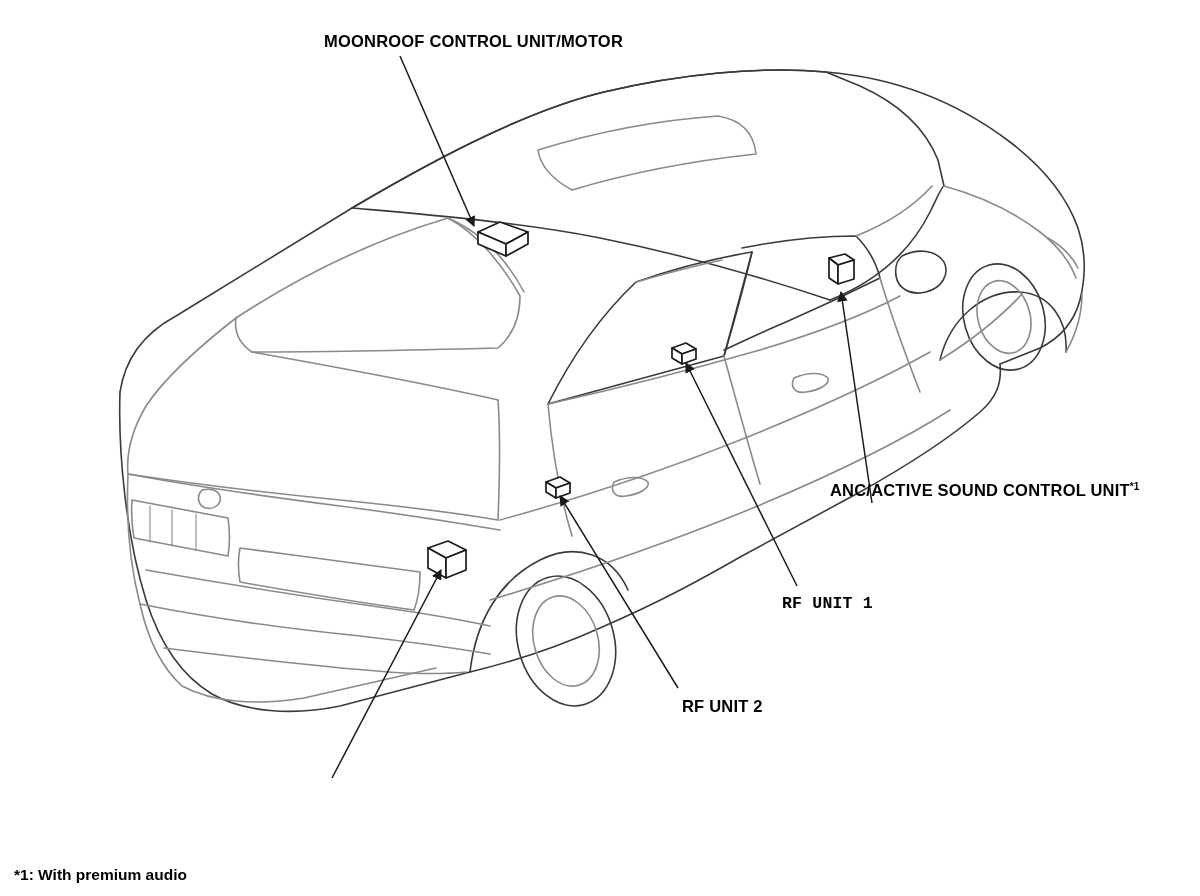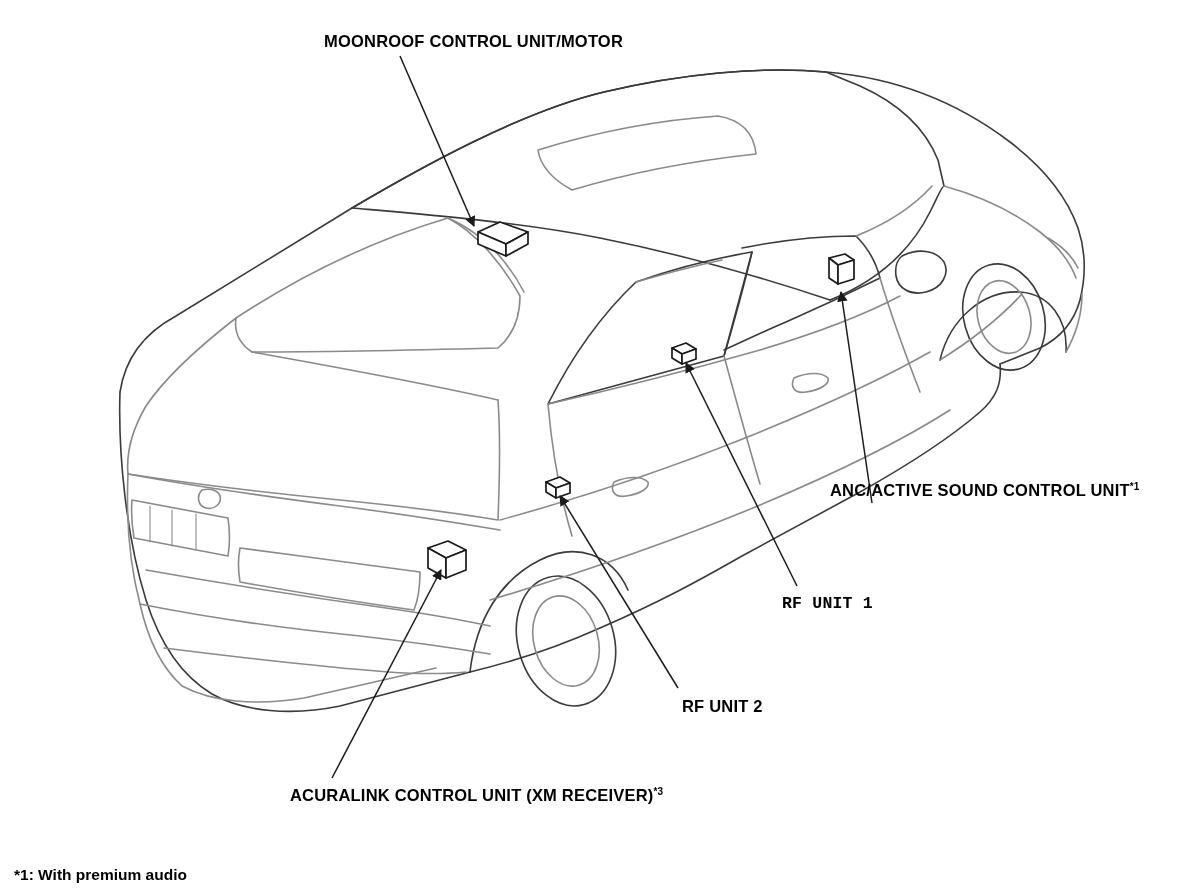--- a/index.html
+++ b/index.html
@@ -282,23 +282,20 @@
 
   <div class="label" id="lbl-rf1">
     <span>RF UNIT 1</span>
   </div>
 
   <div class="label" id="lbl-rf2">
     <span>RF UNIT 2</span>
   </div>
 
   <div class="label" id="lbl-xm">
-    <div>
-      <span>ACURALINK CONTROL UNIT (XM RECEIVER)</span><span class="sup">*3</span>
-    </div>
   </div>
 
   <div class="footnotes">
     <span class="fn-line">*1: With premium audio</span>
     
     
   </div>
 
 </div>
 

